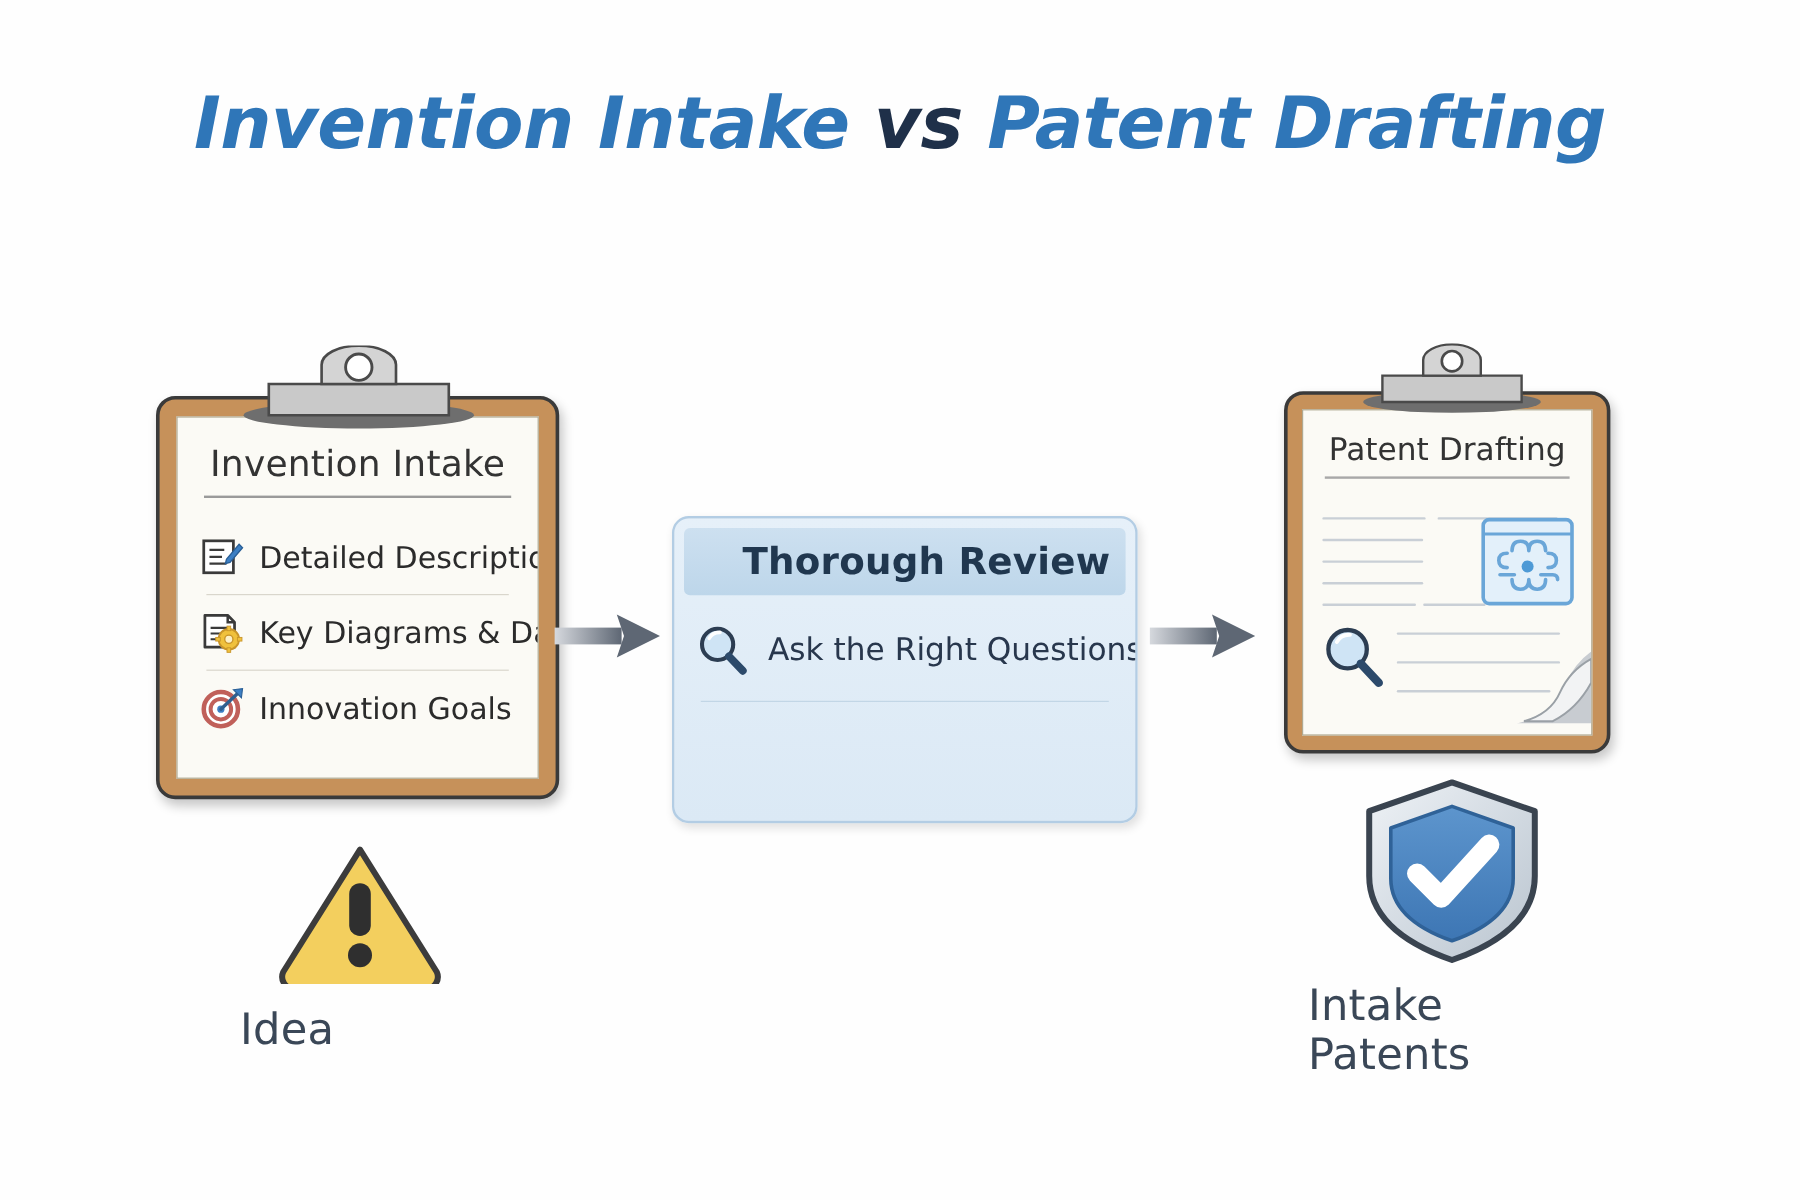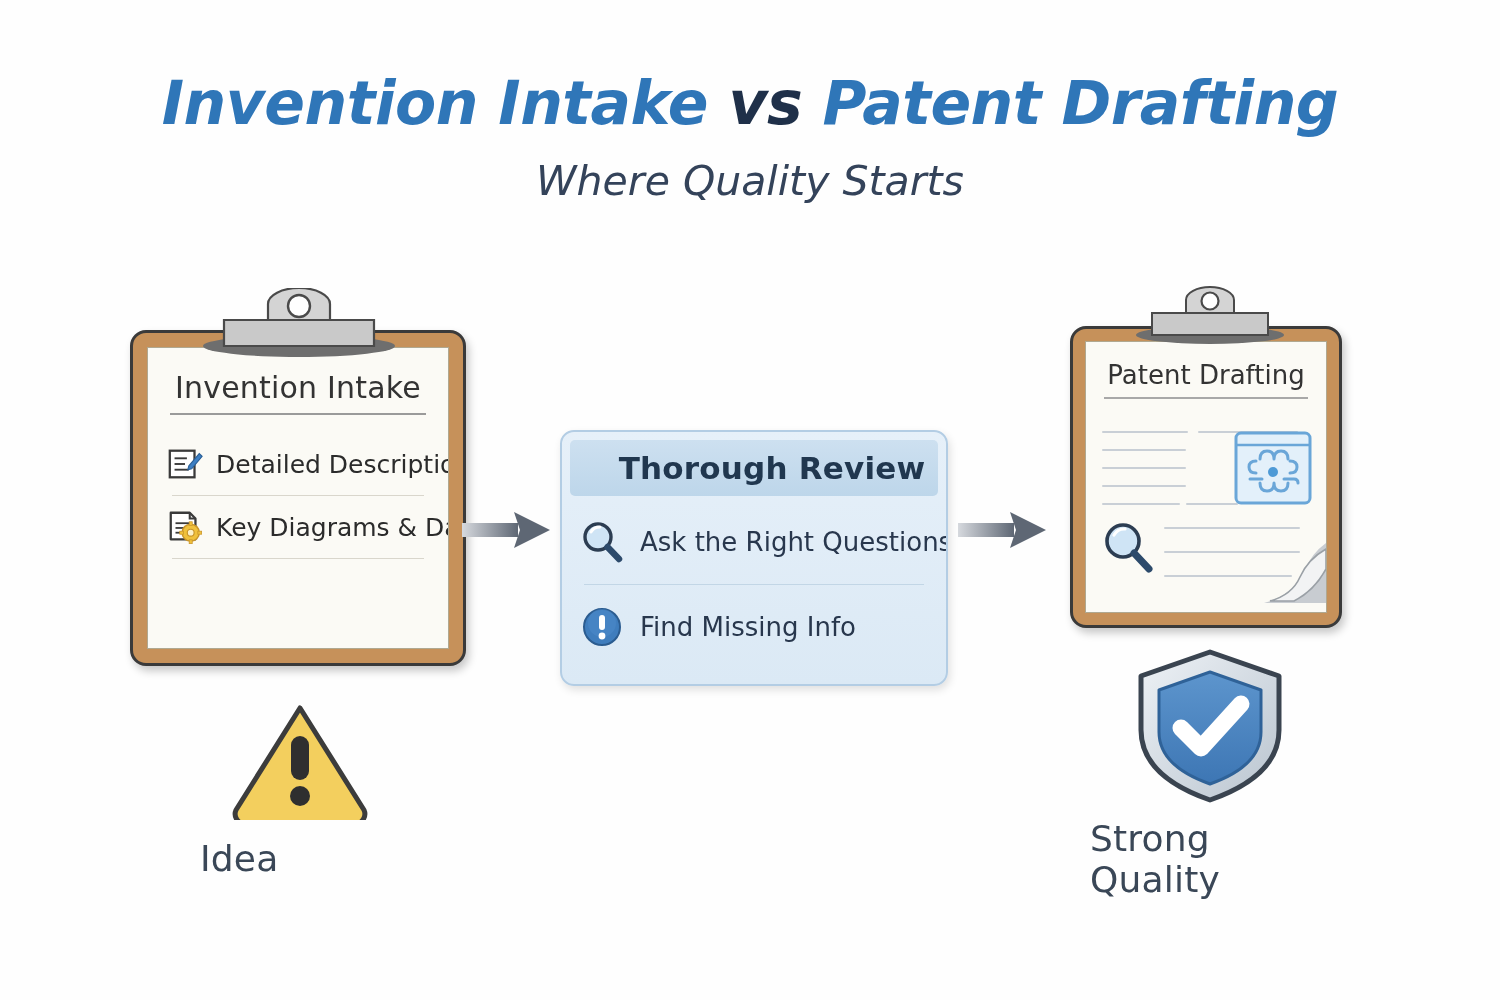--- a/index.html
+++ b/index.html
@@ -252,21 +252,20 @@
   }
   .badge-patents .badge-label { margin-top: 14px; }
 </style>
 </head>
 <body>
 
 <div class="title-block">
   <div class="main-title">
     <span class="t-blue">Invention Intake</span><span>&nbsp;</span><span class="t-dark">vs</span><span>&nbsp;</span><span class="t-blue">Patent Drafting</span>
   </div>
-  <div class="subtitle">Where Quality Starts</div>
 </div>
 
 <div class="clipboard clipboard-left">
   <div class="paper">
     <div class="cb-title">Invention Intake</div>
     <div class="cb-title-rule"></div>
 
     <div class="cb-list">
 
       <div class="cb-item">
@@ -298,20 +297,30 @@
               <rect x="-11.5" y="-1.6" width="4" height="3.2"></rect>
               <rect x="7.5" y="-1.6" width="4" height="3.2"></rect>
             </g>
           </g>
         </svg>
         <span class="cb-item-label">Key Diagrams &amp; Data</span>
       </div>
 
       <div class="cb-item-divider"></div>
 
+      <div class="cb-item">
+        <svg class="cb-icon" viewBox="0 0 40 40">
+          <circle cx="19" cy="21" r="15" fill="#ffffff" stroke="#c0605a" stroke-width="4"></circle>
+          <circle cx="19" cy="21" r="9" fill="#ffffff" stroke="#c0605a" stroke-width="3.5"></circle>
+          <circle cx="19" cy="21" r="3.2" fill="#3c7fc4"></circle>
+          <path d="M19 21 L36 5" stroke="#2f5f8f" stroke-width="3" stroke-linecap="round"></path>
+          <path d="M30 4 L38 3 L37 11 Z" fill="#3c7fc4" stroke="#2a5f96" stroke-width="1"></path>
+        </svg>
+        <span class="cb-item-label">Innovation Goals</span>
+      </div>
 
     </div>
   </div>
 </div>
 
 <svg class="clip clip-left" viewBox="0 0 206 70">
   <ellipse cx="103" cy="58" rx="96" ry="11" fill="#6e6e6e"></ellipse>
   <path d="M28 32 H178 V58 H28 Z" fill="#c9c9c9" stroke="#4a4a4a" stroke-width="2.2"></path>
   <path d="M72 32 V16 a31 16 0 0 1 62 0 V32 Z" fill="#d4d4d4" stroke="#4a4a4a" stroke-width="2.2"></path>
   <circle cx="103" cy="18" r="11" fill="#ffffff" stroke="#4a4a4a" stroke-width="2.4"></circle>
@@ -338,29 +347,20 @@
       <svg class="review-icon" viewBox="0 0 44 44">
         <circle cx="18" cy="17" r="13" fill="#cfe4f5" stroke="#2c3d52" stroke-width="3.4"></circle>
         <path d="M11 12 a10 10 0 0 1 9 -5" fill="none" stroke="#ffffff" stroke-width="3" stroke-linecap="round"></path>
         <path d="M27.5 27 L39 39" stroke="#2c4a6b" stroke-width="6.5" stroke-linecap="round"></path>
       </svg>
       <span class="review-label">Ask the Right Questions</span>
     </div>
 
     <div class="review-divider"></div>
 
-    <div class="review-item">
-      <svg class="review-icon" viewBox="0 0 44 44">
-        <circle cx="22" cy="22" r="18" fill="#3f7dbd" stroke="#2b5c90" stroke-width="2"></circle>
-        <circle cx="22" cy="18" r="14" fill="#4d8ccb" opacity="0.5"></circle>
-        <rect x="19" y="10" width="6" height="15" rx="3" fill="#ffffff"></rect>
-        <circle cx="22" cy="31" r="3.4" fill="#ffffff"></circle>
-      </svg>
-      <span class="review-label">Find Missing Info</span>
-    </div>
 
   </div>
 </div>
 
 <svg class="arrow arrow-2" viewBox="0 0 90 44">
   <defs>
     <linearGradient id="agrad2" x1="0" y1="0" x2="1" y2="0">
       <stop offset="0%" stop-color="#d6d9de"></stop>
       <stop offset="100%" stop-color="#5e6774"></stop>
     </linearGradient>
@@ -440,14 +440,14 @@
       </linearGradient>
       <linearGradient id="shieldInner" x1="0" y1="0" x2="0" y2="1">
         <stop offset="0%" stop-color="#5d95cd"></stop>
         <stop offset="100%" stop-color="#3d76b4"></stop>
       </linearGradient>
     </defs>
     <path d="M75 4 L144 28 V82 Q144 128 75 152 Q6 128 6 82 V28 Z" fill="url(#shieldOuter)" stroke="#3a4450" stroke-width="5" stroke-linejoin="round"></path>
     <path d="M75 24 L126 42 V84 Q126 118 75 136 Q24 118 24 84 V42 Z" fill="url(#shieldInner)" stroke="#2f6298" stroke-width="3" stroke-linejoin="round"></path>
     <path d="M46 80 L66 100 L106 56" fill="none" stroke="#ffffff" stroke-width="17" stroke-linecap="round" stroke-linejoin="round"></path>
   </svg>
-  <div class="badge-label">Strong Quality</div>
+  <div class="badge-label">Intake Patents</div>
 </div>
 
 </body></html>

